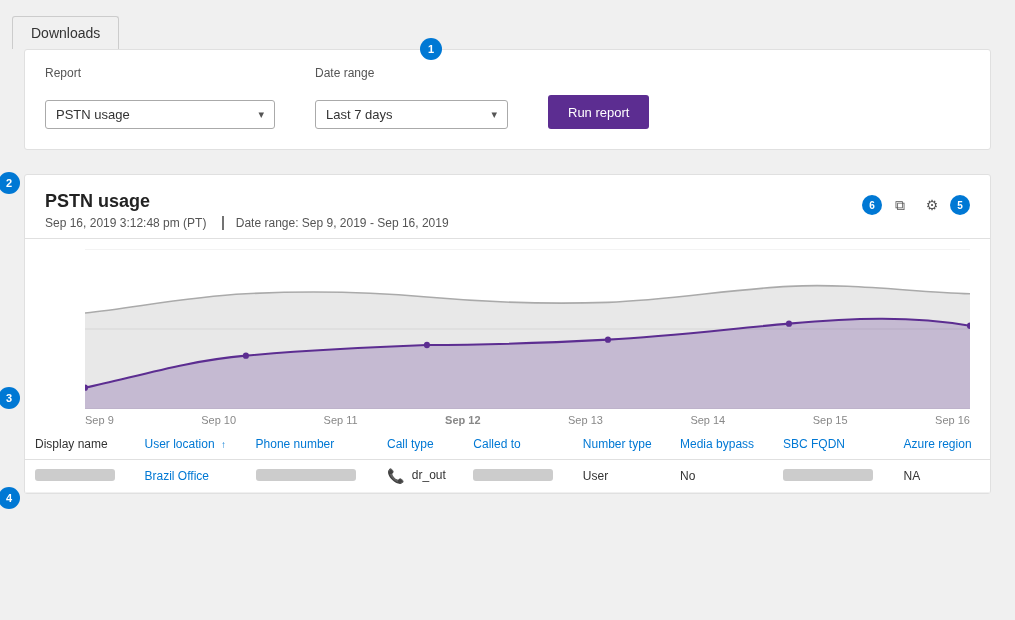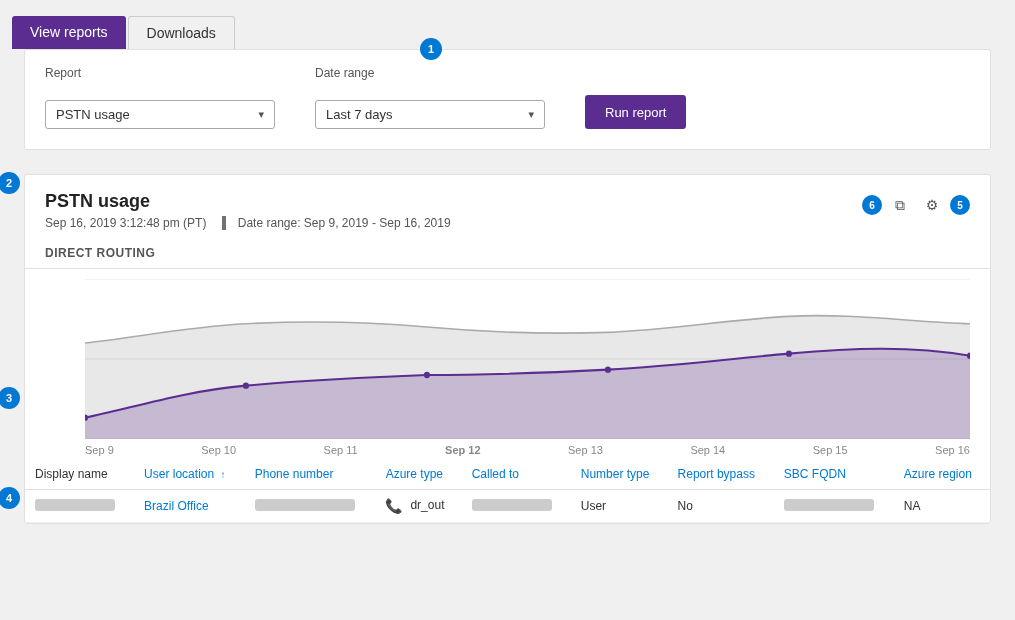--- a/index.html
+++ b/index.html
@@ -72,21 +72,21 @@
       justify-content: space-between;
       border: 1px solid #aaa;
       border-radius: 3px;
       padding: 6px 10px;
       background: #fff;
       cursor: pointer;
       width: 230px;
     }
 
     .filter-select.date-range {
-      width: 230px;
+      width: 193px;
     }
 
     .filter-select .chevron {
       font-size: 11px;
       color: #555;
     }
 
     .run-report-btn {
       background: #5c2d91;
       color: #fff;
@@ -160,21 +160,21 @@
 
     .report-meta {
       font-size: 12px;
       color: #555;
       margin-top: 4px;
     }
 
     .report-meta .date-range-text {
       margin-left: 12px;
       padding-left: 12px;
-      border-left: 4px solid #737373;
+      border-left: 2px solid #737373;
     }
 
     .report-actions {
       display: flex;
       align-items: center;
       gap: 4px;
     }
 
     .action-badge {
       background: #0078d4;
@@ -301,21 +301,20 @@
     .badge-3 { top: 380px; left: -2px; }
     .badge-4 { top: 490px; left: -2px; }
 
   </style>
 </head>
 <body>
 
 <div class="wrapper">
 
   <div class="tab-bar">
-    <div class="tab-active">View reports</div>
     <div class="tab-inactive">Downloads</div>
   </div>
 
   <div style="margin: 0 12px; position: relative;">
     <div class="filter-panel">
 
       <div class="step-badge step-badge-1">1</div>
 
       <div class="filter-group">
         <label class="filter-label">Report</label>
@@ -357,21 +356,20 @@
         </div>
         <div class="report-actions">
           <div class="action-badge">6</div>
           <div class="action-icon" title="Expand">⧉</div>
           <div class="action-icon" title="Settings">⚙</div>
           <div class="action-badge">5</div>
         </div>
       </div>
 
       <div class="report-tabs">
-        <div class="report-tab">DIRECT ROUTING</div>
       </div>
 
       <div class="chart-area">
         
 
         <svg class="chart-svg" viewBox="0 0 880 150" preserveAspectRatio="none">
 
           <line x1="0" y1="0" x2="880" y2="0" stroke="#e8e8e8" stroke-width="1"></line>
           <line x1="0" y1="75" x2="880" y2="75" stroke="#e8e8e8" stroke-width="1"></line>
           <line x1="0" y1="150" x2="880" y2="150" stroke="#e8e8e8" stroke-width="1"></line>
@@ -405,24 +403,24 @@
 
       <table class="data-table">
         <thead>
           <tr>
             <th class="text-dark">Display name</th>
             <th style="cursor:pointer;">
               <span>User location</span>
               <span class="sort-icon">↑</span>
             </th>
             <th>Phone number</th>
-            <th>Azure type</th>
+            <th>Call type</th>
             <th>Called to</th>
             <th>Number type</th>
-            <th>Report bypass</th>
+            <th>Media bypass</th>
             <th>SBC FQDN</th>
             <th>Azure region</th>
           </tr>
         </thead>
         <tbody>
           <tr>
             <td>
               <span class="blurred" style="width:80px;">&nbsp;&nbsp;&nbsp;&nbsp;&nbsp;&nbsp;&nbsp;&nbsp;&nbsp;&nbsp;</span>
             </td>
             <td class="link">Brazil Office</td>

